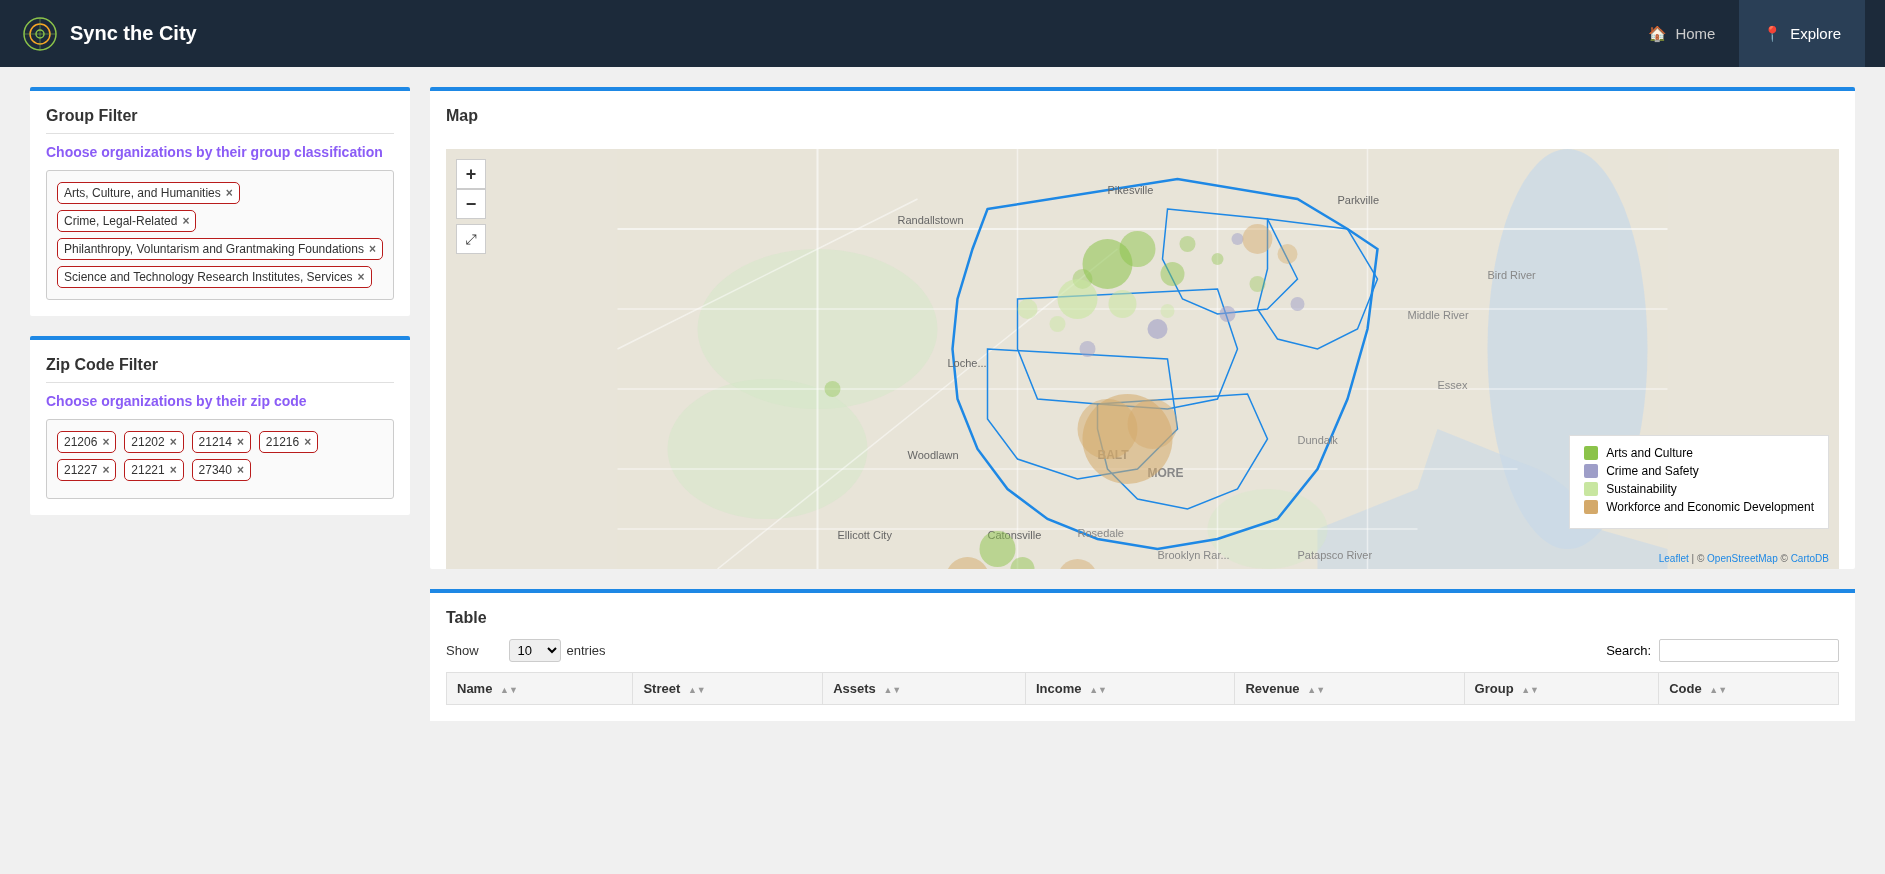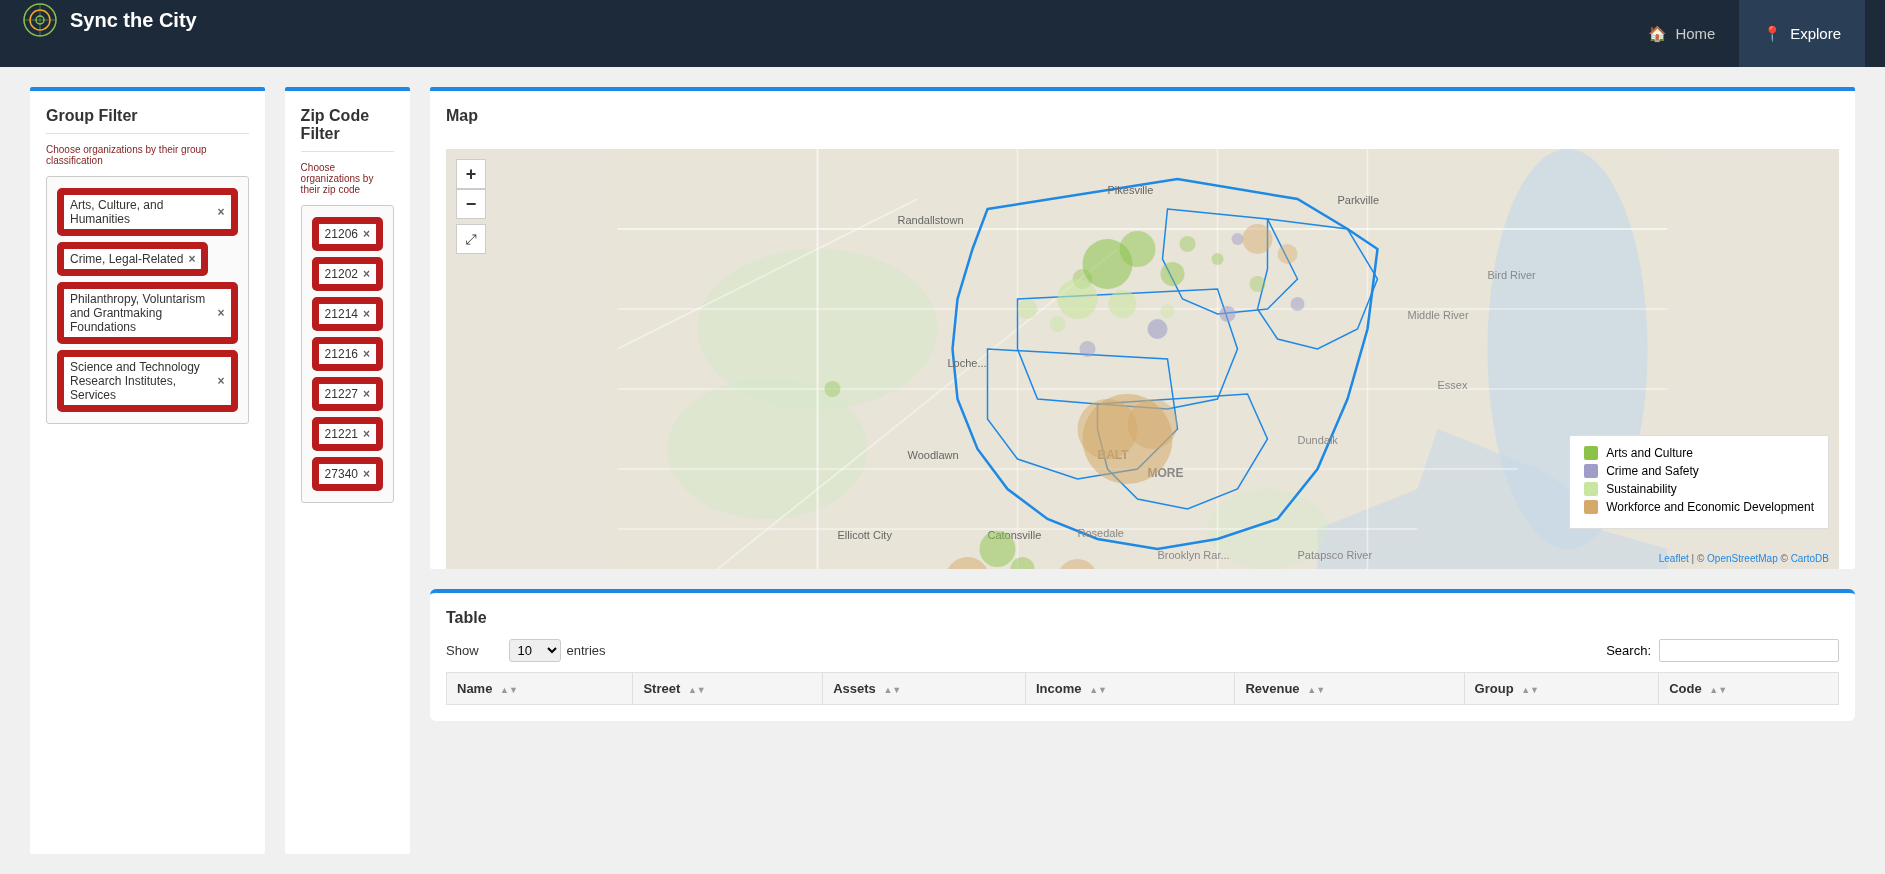--- a/index.html
+++ b/index.html
@@ -3,21 +3,21 @@
   <meta charset="utf-8">
   <style>
     * { box-sizing: border-box; margin: 0; padding: 0; }
     body { font-family: Arial, sans-serif; background: #f0f0f0; font-size: 14px; }
 
     
     #header {
       background: #1c2a3a;
       height: 67px;
       display: flex;
-      align-items: flex-start;
+      align-items: center;
       padding: 0 20px;
     }
     #header .logo-area {
       display: flex;
       align-items: center;
       gap: 10px;
       color: white;
       font-size: 20px;
       font-weight: bold;
       flex: 1;
@@ -57,56 +57,56 @@
       padding: 20px 30px;
       gap: 20px;
       min-height: calc(874px - 67px);
     }
 
     
     #sidebar {
       width: 380px;
       flex-shrink: 0;
       display: flex;
-      flex-direction: row;
+      flex-direction: column;
       gap: 20px;
     }
 
     .filter-card {
       background: white;
       border-top: 4px solid #1e88e5;
       border-radius: 2px;
       padding: 16px;
     }
     .filter-card h2 {
       font-size: 16px;
       font-weight: bold;
       color: #333;
       margin-bottom: 10px;
       border-bottom: 1px solid #e0e0e0;
       padding-bottom: 8px;
     }
     .filter-card .subtitle {
-      font-size: 10px;
-      font-weight: normal;
-      color: #7f1d1d;
+      font-size: 14px;
+      font-weight: bold;
+      color: #8b5cf6;
       margin-bottom: 10px;
     }
     .filter-tags-area {
       border: 1px solid #ccc;
       border-radius: 3px;
       padding: 8px;
       background: #fafafa;
       min-height: 80px;
     }
     .tag {
       display: inline-flex;
       align-items: center;
       background: white;
-      border: 7px solid #b91c1c;
+      border: 1px solid #b91c1c;
       border-radius: 5px;
       padding: 3px 6px;
       margin: 3px 2px;
       font-size: 12px;
       color: #333;
       gap: 5px;
     }
     .tag .close-x {
       cursor: pointer;
       color: #666;
@@ -210,21 +210,21 @@
       font-size: 10px;
       color: #666;
       z-index: 10;
     }
     .map-attribution a { color: #1e88e5; text-decoration: none; }
 
     
     .table-section {
       background: white;
       border-top: 4px solid #1e88e5;
-      border-radius: 6px;
+      border-radius: 0;
       padding: 16px;
     }
     .table-section h2 {
       font-size: 16px;
       font-weight: bold;
       color: #333;
       margin-bottom: 12px;
     }
     .table-controls {
       display: flex;

